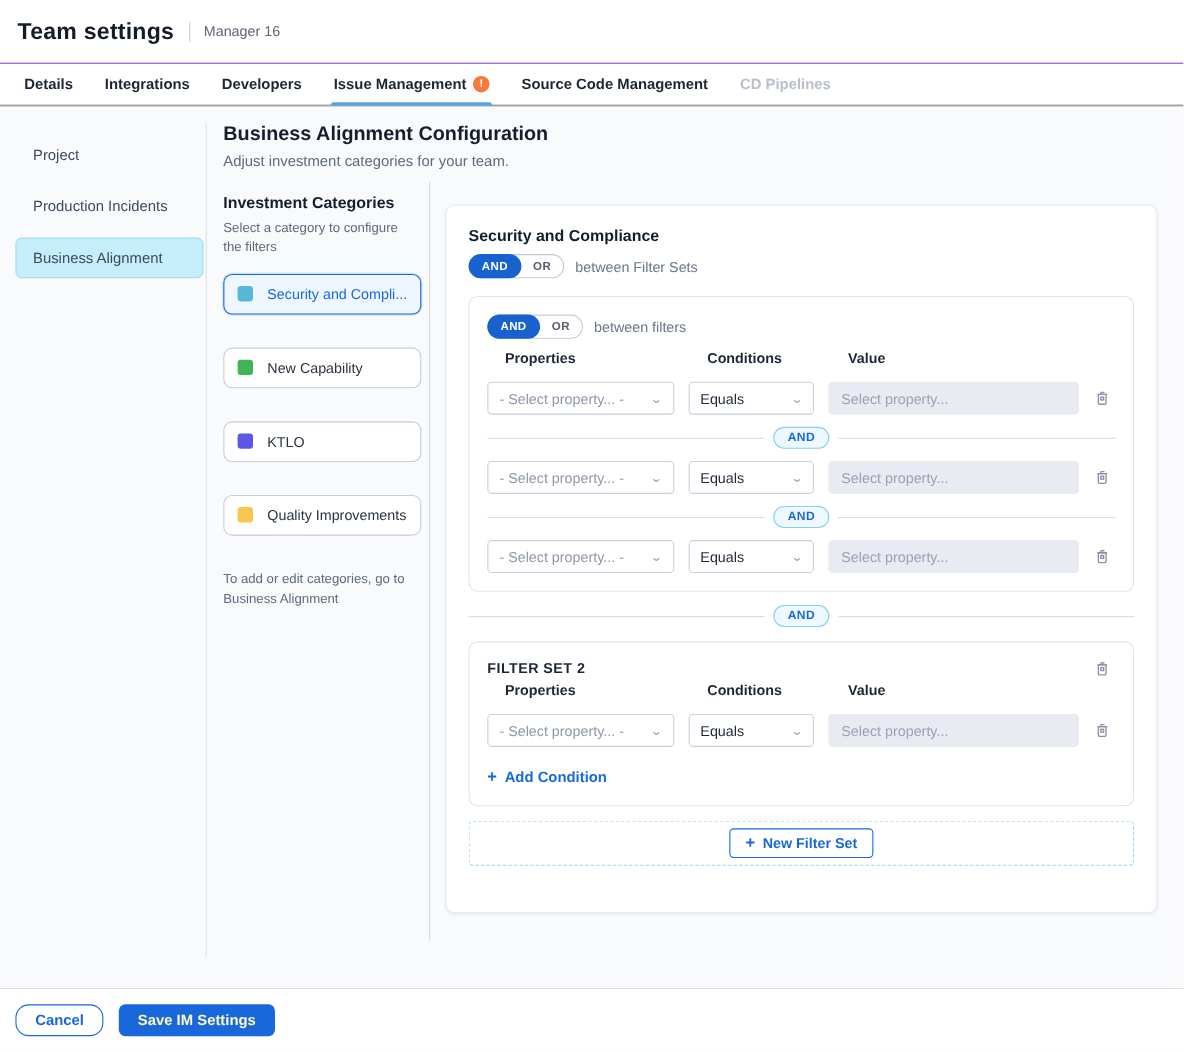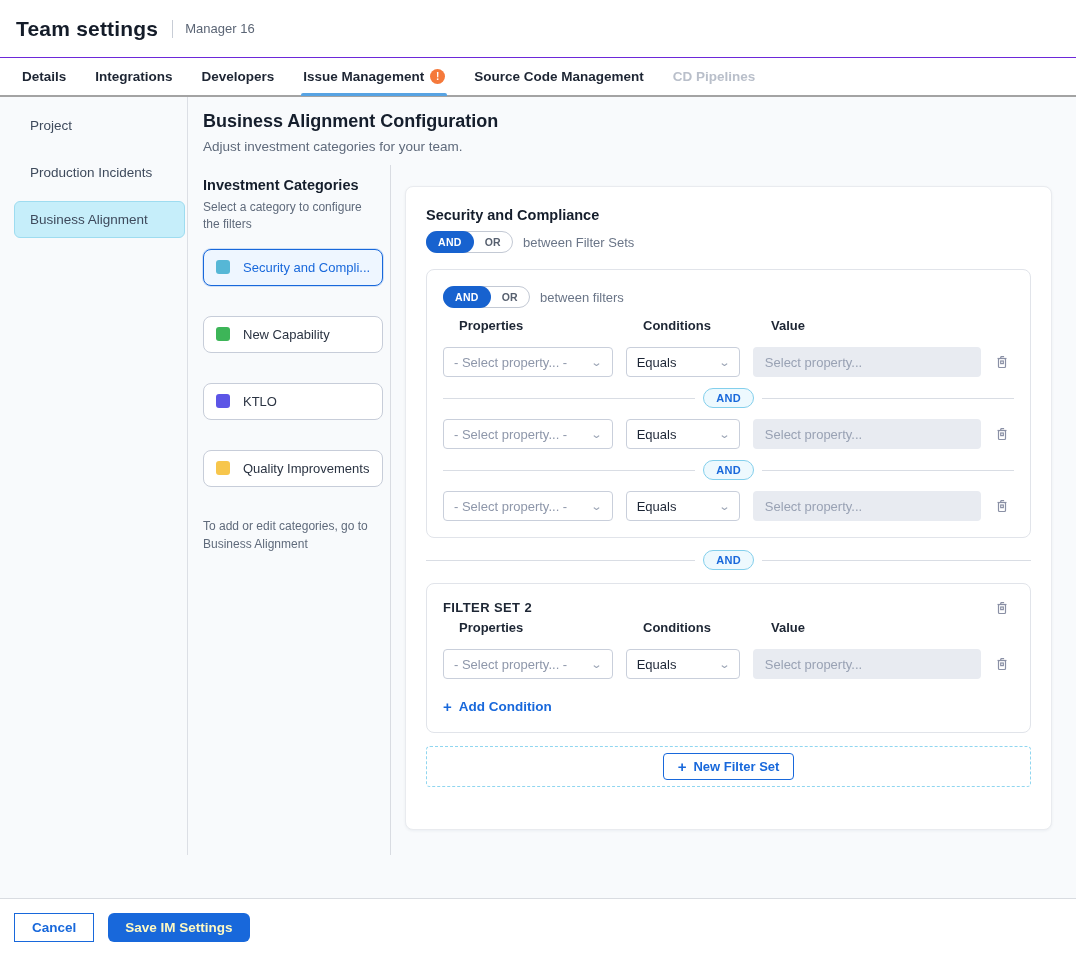--- a/index.html
+++ b/index.html
@@ -15,21 +15,21 @@
 
   
   .tabbar { height:39px; display:flex; align-items:center; padding:0 22px; gap:29px; background:#fff; border-bottom:2px solid #a3a3a3; }
   .tab { position:relative; height:39px; display:flex; align-items:center; gap:6px; font-size:13.5px; font-weight:600; color:#1d2533; cursor:pointer; white-space:nowrap; }
   .tab.disabled { color:#b9bfca; }
   .tab .bar { position:absolute; bottom:0; left:-2px; right:-2px; height:3px; background:#57a3e3; border-radius:2px 2px 0 0; }
   .warn-badge { width:15px; height:15px; border-radius:50%; background:#f5793b; color:#fff; font-size:10px; font-weight:700; display:flex; align-items:center; justify-content:center; line-height:1; }
 
   
   .content { position:relative; height:801px; background:#f8fafc; overflow:hidden; }
-  .sidebar { position:absolute; left:0; top:0; width:188px; height:758px; border-right:1px solid #dcdfe5; padding-top:10px; }
+  .sidebar { position:absolute; left:0; top:15px; width:188px; height:758px; border-right:1px solid #dcdfe5; padding-top:10px; }
   .side-item { margin:0 2px 10px 14px; padding:11px 16px; border-radius:6px; font-size:13.5px; color:#3e4a5c; cursor:pointer; }
   .side-item.active { background:#c6eefa; border:1px solid #9edcf0; padding:10px 15px; color:#2b3text648; }
   .vdivider2 { position:absolute; left:390px; top:68px; height:690px; width:1px; background:#d9dce2; }
 
   .main-head { position:absolute; left:203px; top:14px; }
   .main-title { font-size:18px; font-weight:700; color:#151e2c; }
   .main-sub { margin-top:7px; font-size:13.5px; color:#5f6a7b; }
 
   
   .cat-col { position:absolute; left:203px; top:80px; width:182px; }
@@ -72,21 +72,21 @@
   .fs2-head { display:flex; align-items:flex-start; justify-content:flex-start; margin:2px 0 4px; }
   .fs2-title { font-size:13px; font-weight:700; color:#1d2634; letter-spacing:.4px; }
   .add-cond { display:inline-flex; align-items:center; gap:7px; margin-top:20px; background:none; border:none; color:#1868db; font-weight:700; font-size:13.5px; cursor:pointer; font-family:inherit; }
   .plus-glyph { font-size:15px; font-weight:700; line-height:1; }
 
   .dashed-zone { margin-top:13px; border:1px dashed #90d6f0; border-radius:4px; padding:6px; text-align:center; }
   .nfs-btn { display:inline-flex; align-items:center; gap:7px; border:1px solid #1868db; color:#1868db; background:#fff; border-radius:4px; font-weight:700; font-size:13px; padding:5px 14px; cursor:pointer; font-family:inherit; }
 
   
   .footer { height:58px; border-top:1px solid #d9dce1; display:flex; align-items:center; padding:0 14px; gap:14px; background:#fff; }
-  .btn-cancel { border:1px solid #1868db; background:#fff; color:#1868db; font-weight:700; font-size:13.5px; border-radius:0; padding:6px 17px; cursor:pointer; font-family:inherit; }
+  .btn-cancel { border:1px solid #1868db; background:#fff; color:#1868db; font-weight:700; font-size:13.5px; border-radius:12px; padding:6px 17px; cursor:pointer; font-family:inherit; }
   .btn-save { border:none; background:#1868db; color:#fef9c3; font-weight:700; font-size:13.5px; border-radius:6px; padding:7px 17px; cursor:pointer; font-family:inherit; }
 </style>
 </head>
 <body>
 
 <div class="page">
 
   <div class="app-header">
     <div class="app-title">Team settings</div>
     <div class="title-sep"></div>

